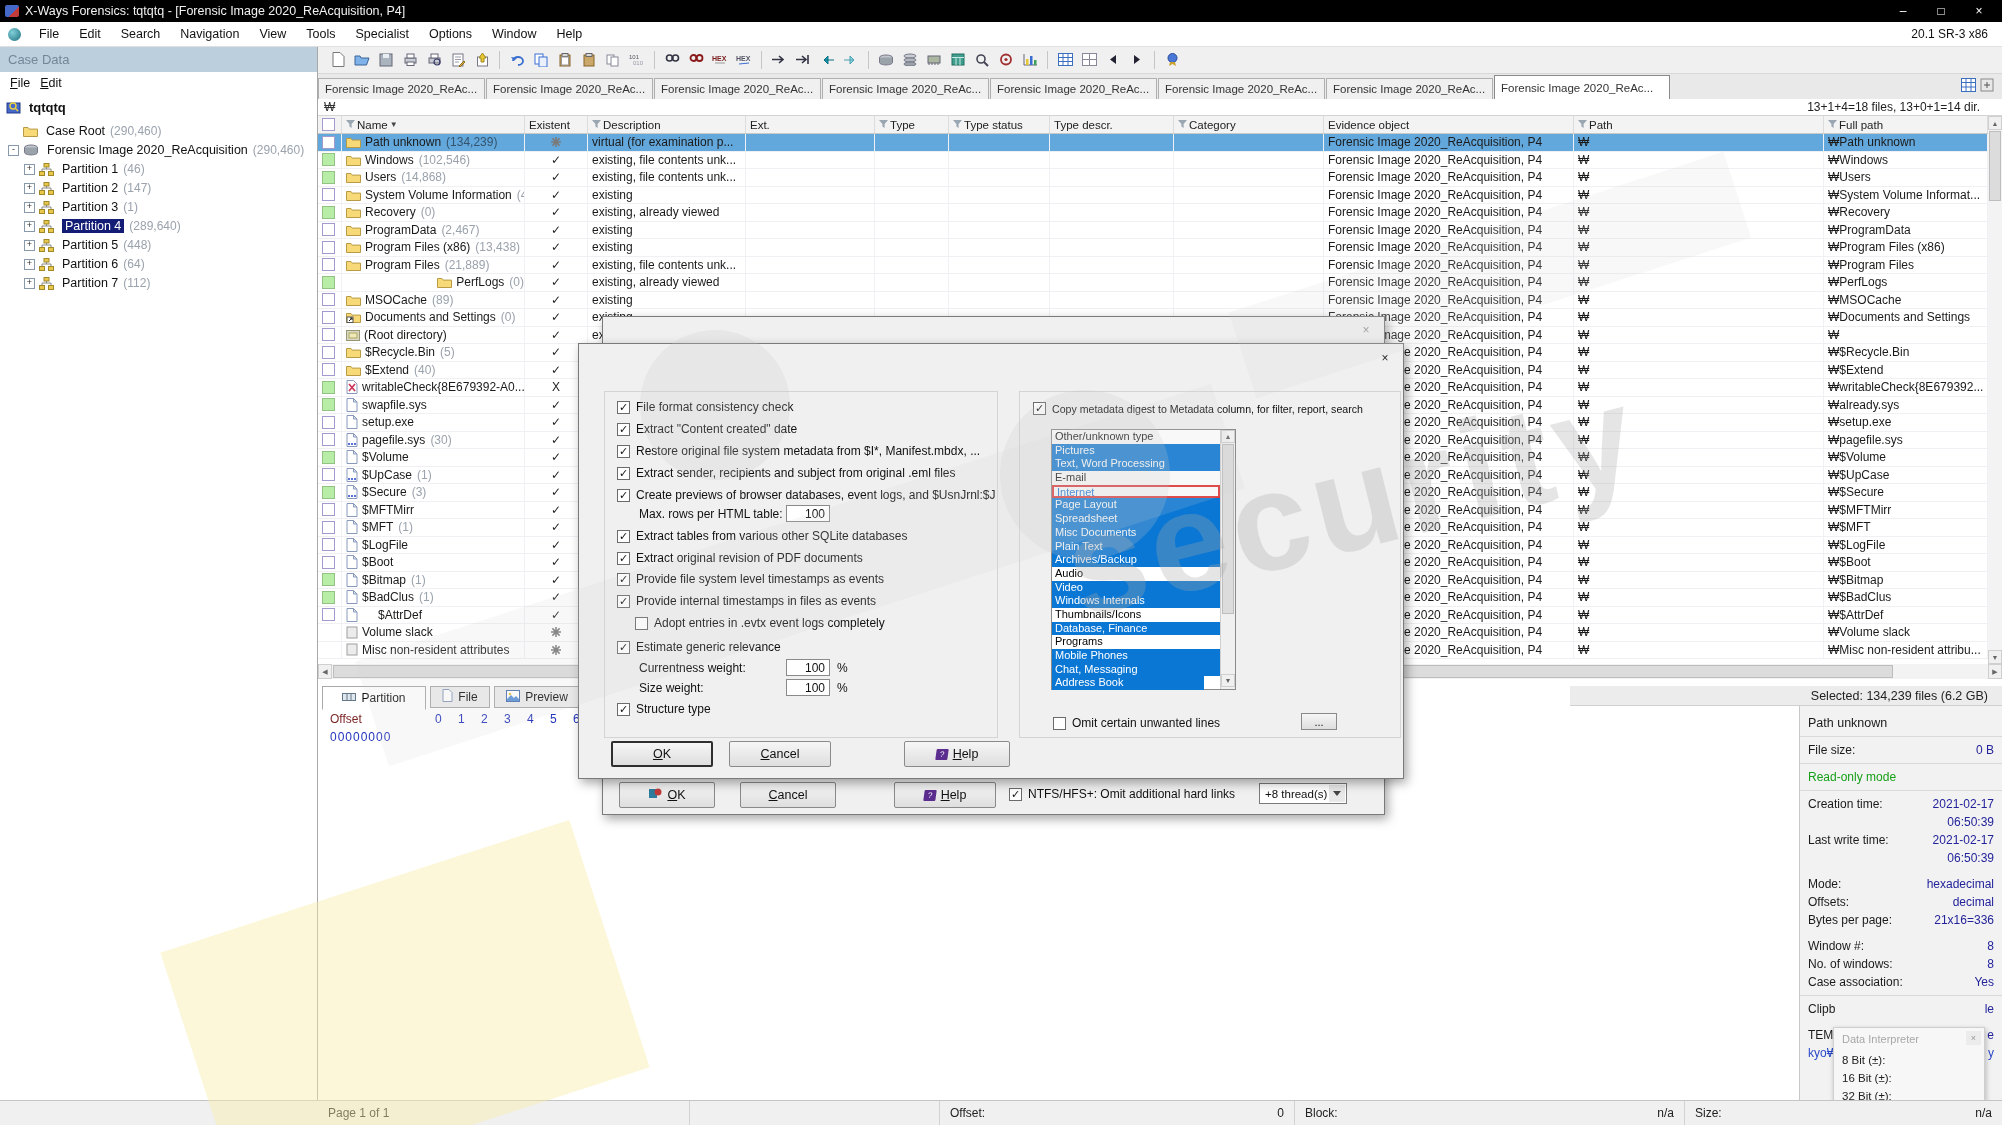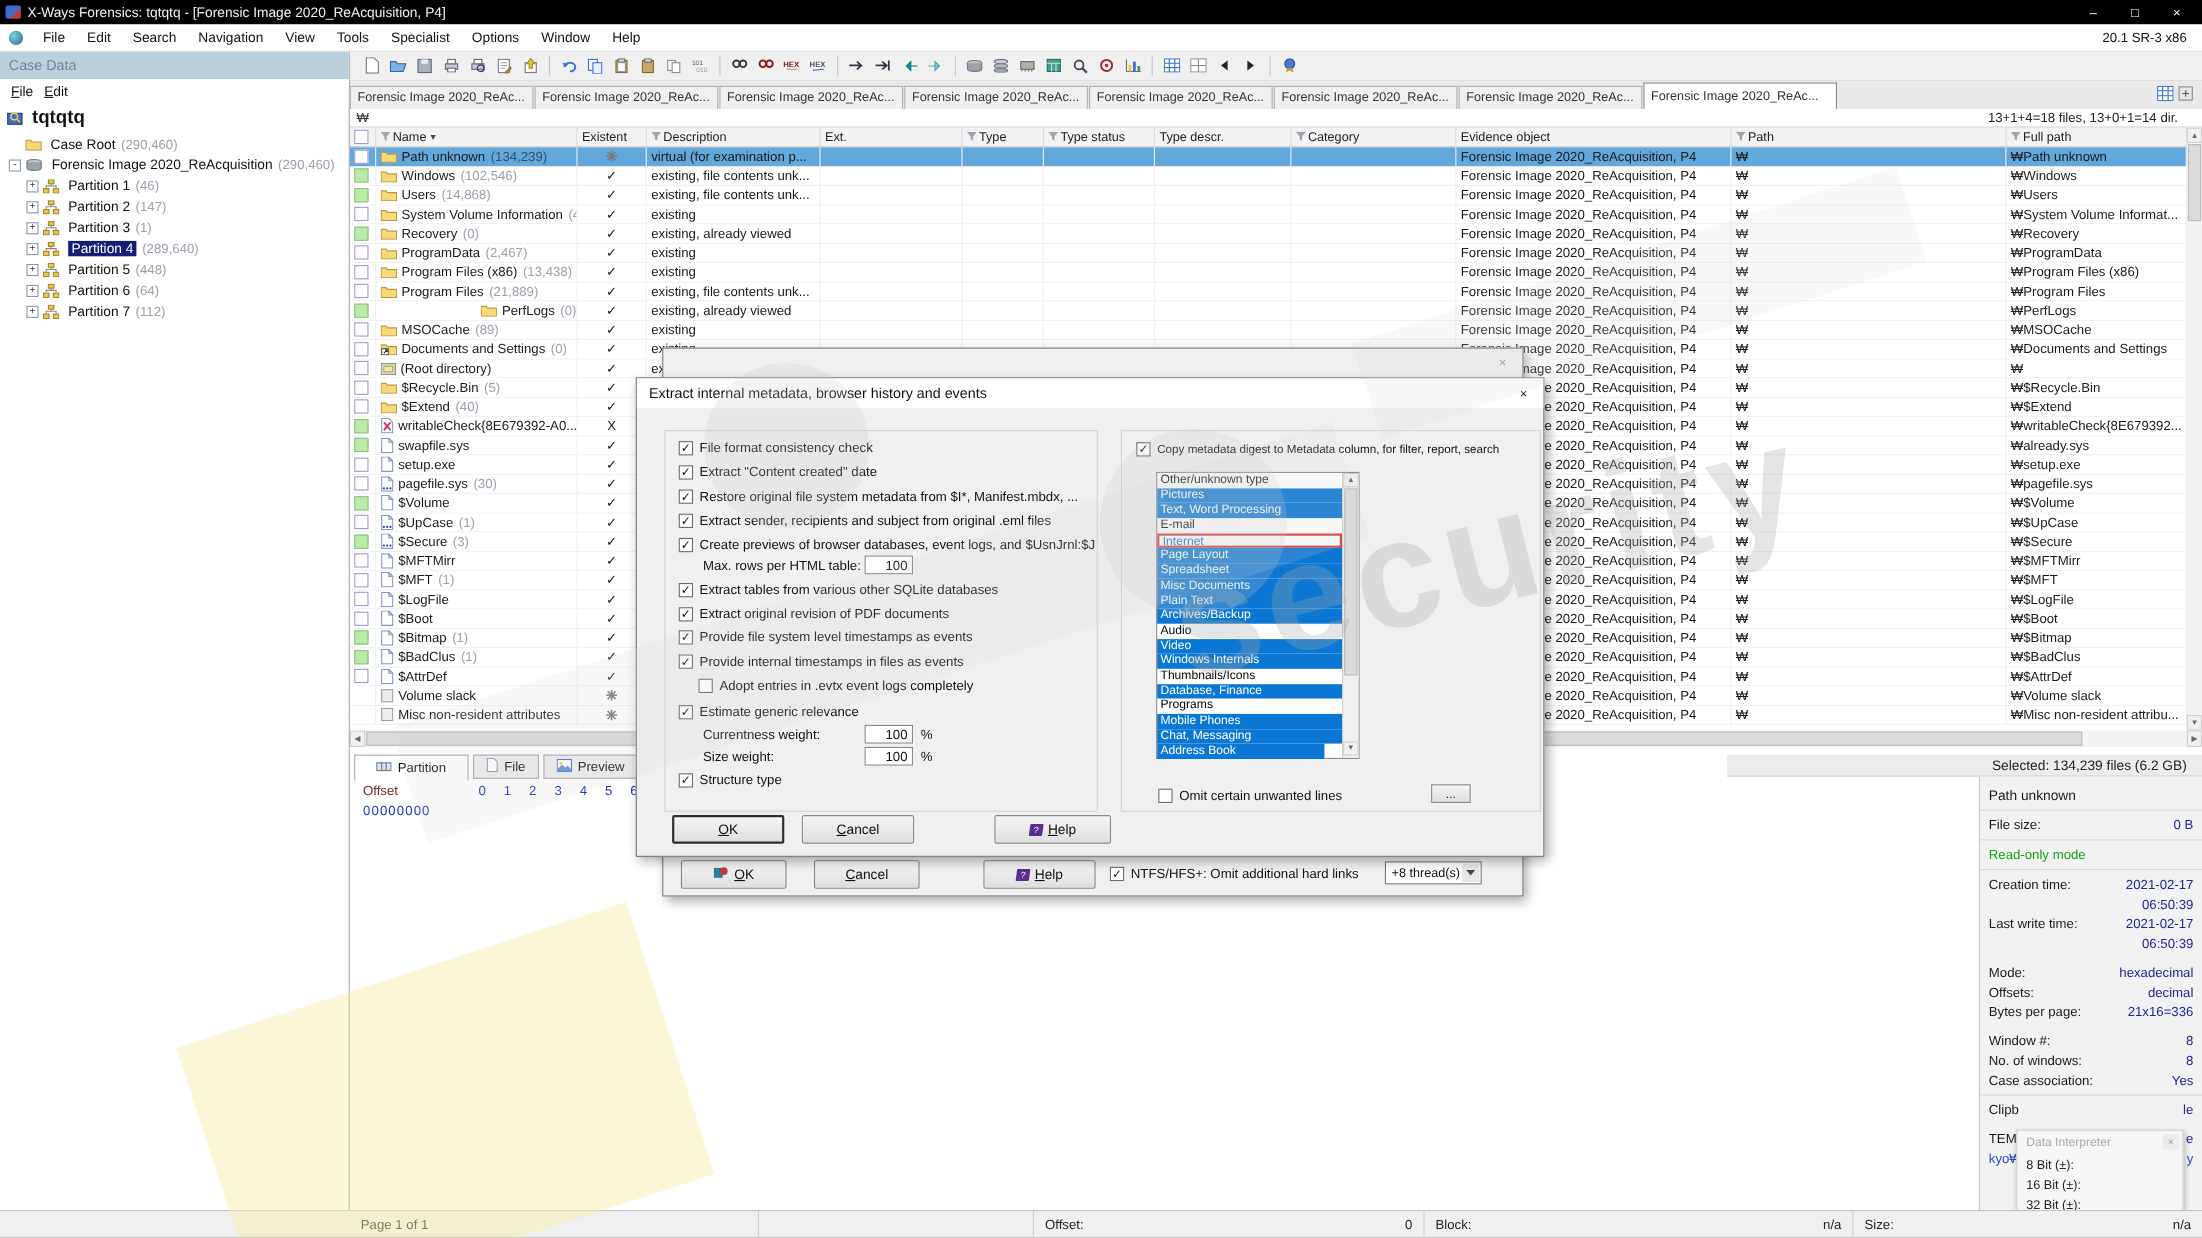--- a/index.html
+++ b/index.html
@@ -27,21 +27,21 @@
 
   
   #case-panel{left:0;top:46px;width:318px;height:1054px;background:#fff;border-right:1px solid #a8a8a8;box-sizing:border-box;z-index:6;}
   #case-header{position:absolute;left:0;top:0;width:100%;height:26px;background:#bccfdc;color:#74879a;display:flex;align-items:center;padding-left:8px;box-sizing:border-box;font-size:13px;}
   #case-menu{position:absolute;left:0;top:26px;width:100%;height:22px;background:#fff;display:flex;align-items:center;}
   .case-menu-item{margin-left:10px;font-size:12.5px;}
   .case-menu-item::first-letter{text-decoration:underline;}
   #tree{position:absolute;left:0;top:50px;width:100%;}
   .tree-row{position:absolute;height:18px;display:flex;align-items:center;white-space:nowrap;}
   .tree-label{margin-left:4px;font-size:12.5px;}
-  .tree-label.bold{font-weight:bold;font-size:17px;}
+  .tree-label.bold{font-weight:bold;font-size:13px;}
   .tree-label.sel{background:#141d76;color:#fff;padding:0 3px;}
   .tree-count{margin-left:5px;color:#9aa2ac;font-size:12px;}
   .expander{width:9px;height:9px;border:1px solid #8899aa;background:#fff;font-size:9px;line-height:7px;text-align:center;color:#333;margin-right:4px;flex:none;}
 
   
   #tabbar{left:318px;top:74px;width:1684px;height:25px;background:#e9e9e9;display:flex;align-items:flex-end;z-index:5;}
   .doc-tab{height:21px;line-height:21px;width:167px;box-sizing:border-box;border:1px solid #b0b0b0;border-bottom:none;background:#f0f0f0;color:#333;font-size:11.5px;padding:0 6px;white-space:nowrap;overflow:hidden;margin-right:1px;}
   .doc-tab.active{height:24px;line-height:24px;background:#fff;border-color:#8a8a8a;width:176px;}
   .tabbar-icons{position:absolute;right:8px;top:4px;display:flex;gap:4px;}
 
@@ -1527,21 +1527,21 @@
             <span>₩</span>
           </div>
           <div class="cell" style="width: 164px;">
             <span>₩$BadClus</span>
           </div>
         </div>
         <div class="db-row" style="top: 472.5px; width: 1670px;">
           <div class="cell" style="width: 24px;">
             <span class="rowchk plain"></span>
           </div>
-          <div class="cell" style="width: 183px;">
+          <div class="cell" style="width: 183px; gap: 16px;">
             <span class="row-icon">
               <svg width="12" height="14" viewBox="0 0 12 14">
                 <path d="M1 .5h6.5l3.5 3.5V13.5H1z" fill="#fff" stroke="#8899bb"></path>
                 <path d="M7.5 .5l3.5 3.5H7.5z" fill="#dde6f5" stroke="#8899bb"></path>
               </svg>
             </span>
             <span>$AttrDef</span>
           </div>
           <div class="cell center" style="width: 63px;">
             <span class="exist-mark">✓</span>
@@ -1803,23 +1803,20 @@
     </div>
     <div class="combo" style="left:656px;top:466px;width:88px;height:21px;padding-left:5px;">
       <span>+8 thread(s)</span>
       <span class="arrow-box">
           <span class="tri-down"></span>
         </span>
     </div>
   </div>
 
   <div id="dlg-inner" class="dialog">
-    <div class="dlg-title" style="height:27px;">
-        <span>Extract internal metadata, browser history and events</span>
-      </div>
     <span class="dlg-close" style="top:6px;">×</span>
     <div class="groupbox" style="left:25px;top:47px;width:392px;height:345px;"></div>
     <div class="groupbox" style="left:440px;top:47px;width:380px;height:345px;"></div>
     <div id="xd-options">
         <div class="opt-row" style="top: 56px; left: 38px;">
           <span class="chk">✓</span>
           <span class="opt-label">File format consistency check</span>
         </div>
         <div class="opt-row" style="top: 78px; left: 38px;">
           <span class="chk">✓</span>

